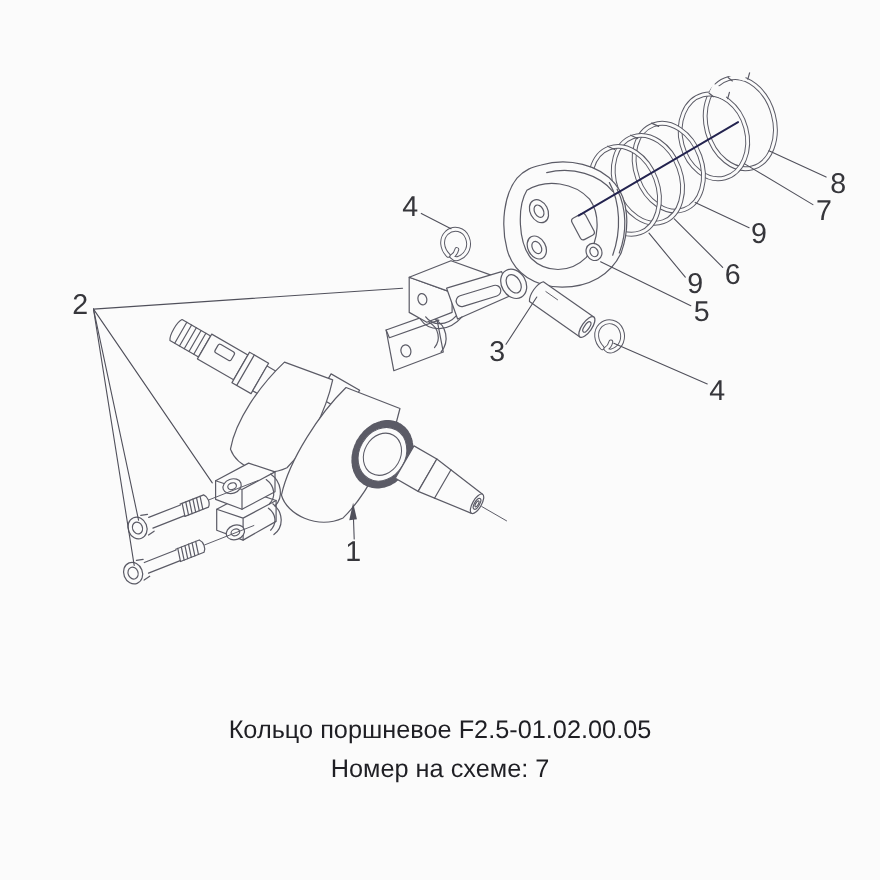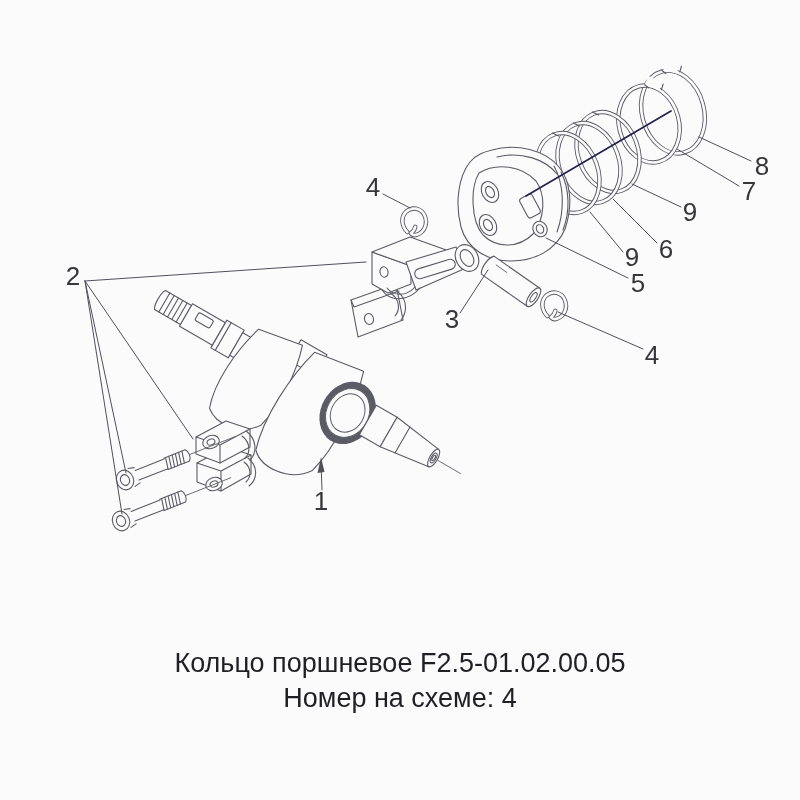--- a/index.html
+++ b/index.html
@@ -27,21 +27,21 @@
     font-family:"Liberation Sans",sans-serif;
     font-size:26px;fill:#36363b;stroke:none;
     text-anchor:middle;dominant-baseline:central;
   }
   svg .arrowhead{fill:#50505b;stroke:none;}
   .caption{
     position:absolute;left:0;top:646px;width:800px;
     text-align:center;color:#1f1f24;
   }
   .caption .cap-line{
-    font-size:27px;line-height:35px;
+    font-size:23px;line-height:35px;
     font-family:"Liberation Sans",sans-serif;
   }
 </style>
 </head>
 <body>
 
 <div id="stage">
 <svg width="800" height="800" viewBox="0 0 800 800">
 
   <g transform="translate(673,112) rotate(-15)">
@@ -252,14 +252,14 @@
       <line class="leader" x1="322" y1="490" x2="321" y2="462"></line>
       <polygon class="arrowhead" points="321,457 317.5,473 324.5,472"></polygon>
       <text class="num" x="321" y="501">1</text>
     </g>
   </g>
 </svg>
 </div>
 
 <div class="caption">
   <div class="cap-line">Кольцо поршневое F2.5-01.02.00.05</div>
-  <div class="cap-line">Номер на схеме: 4</div>
+  <div class="cap-line">Номер на схеме: 7</div>
 </div>
 
 </body></html>

